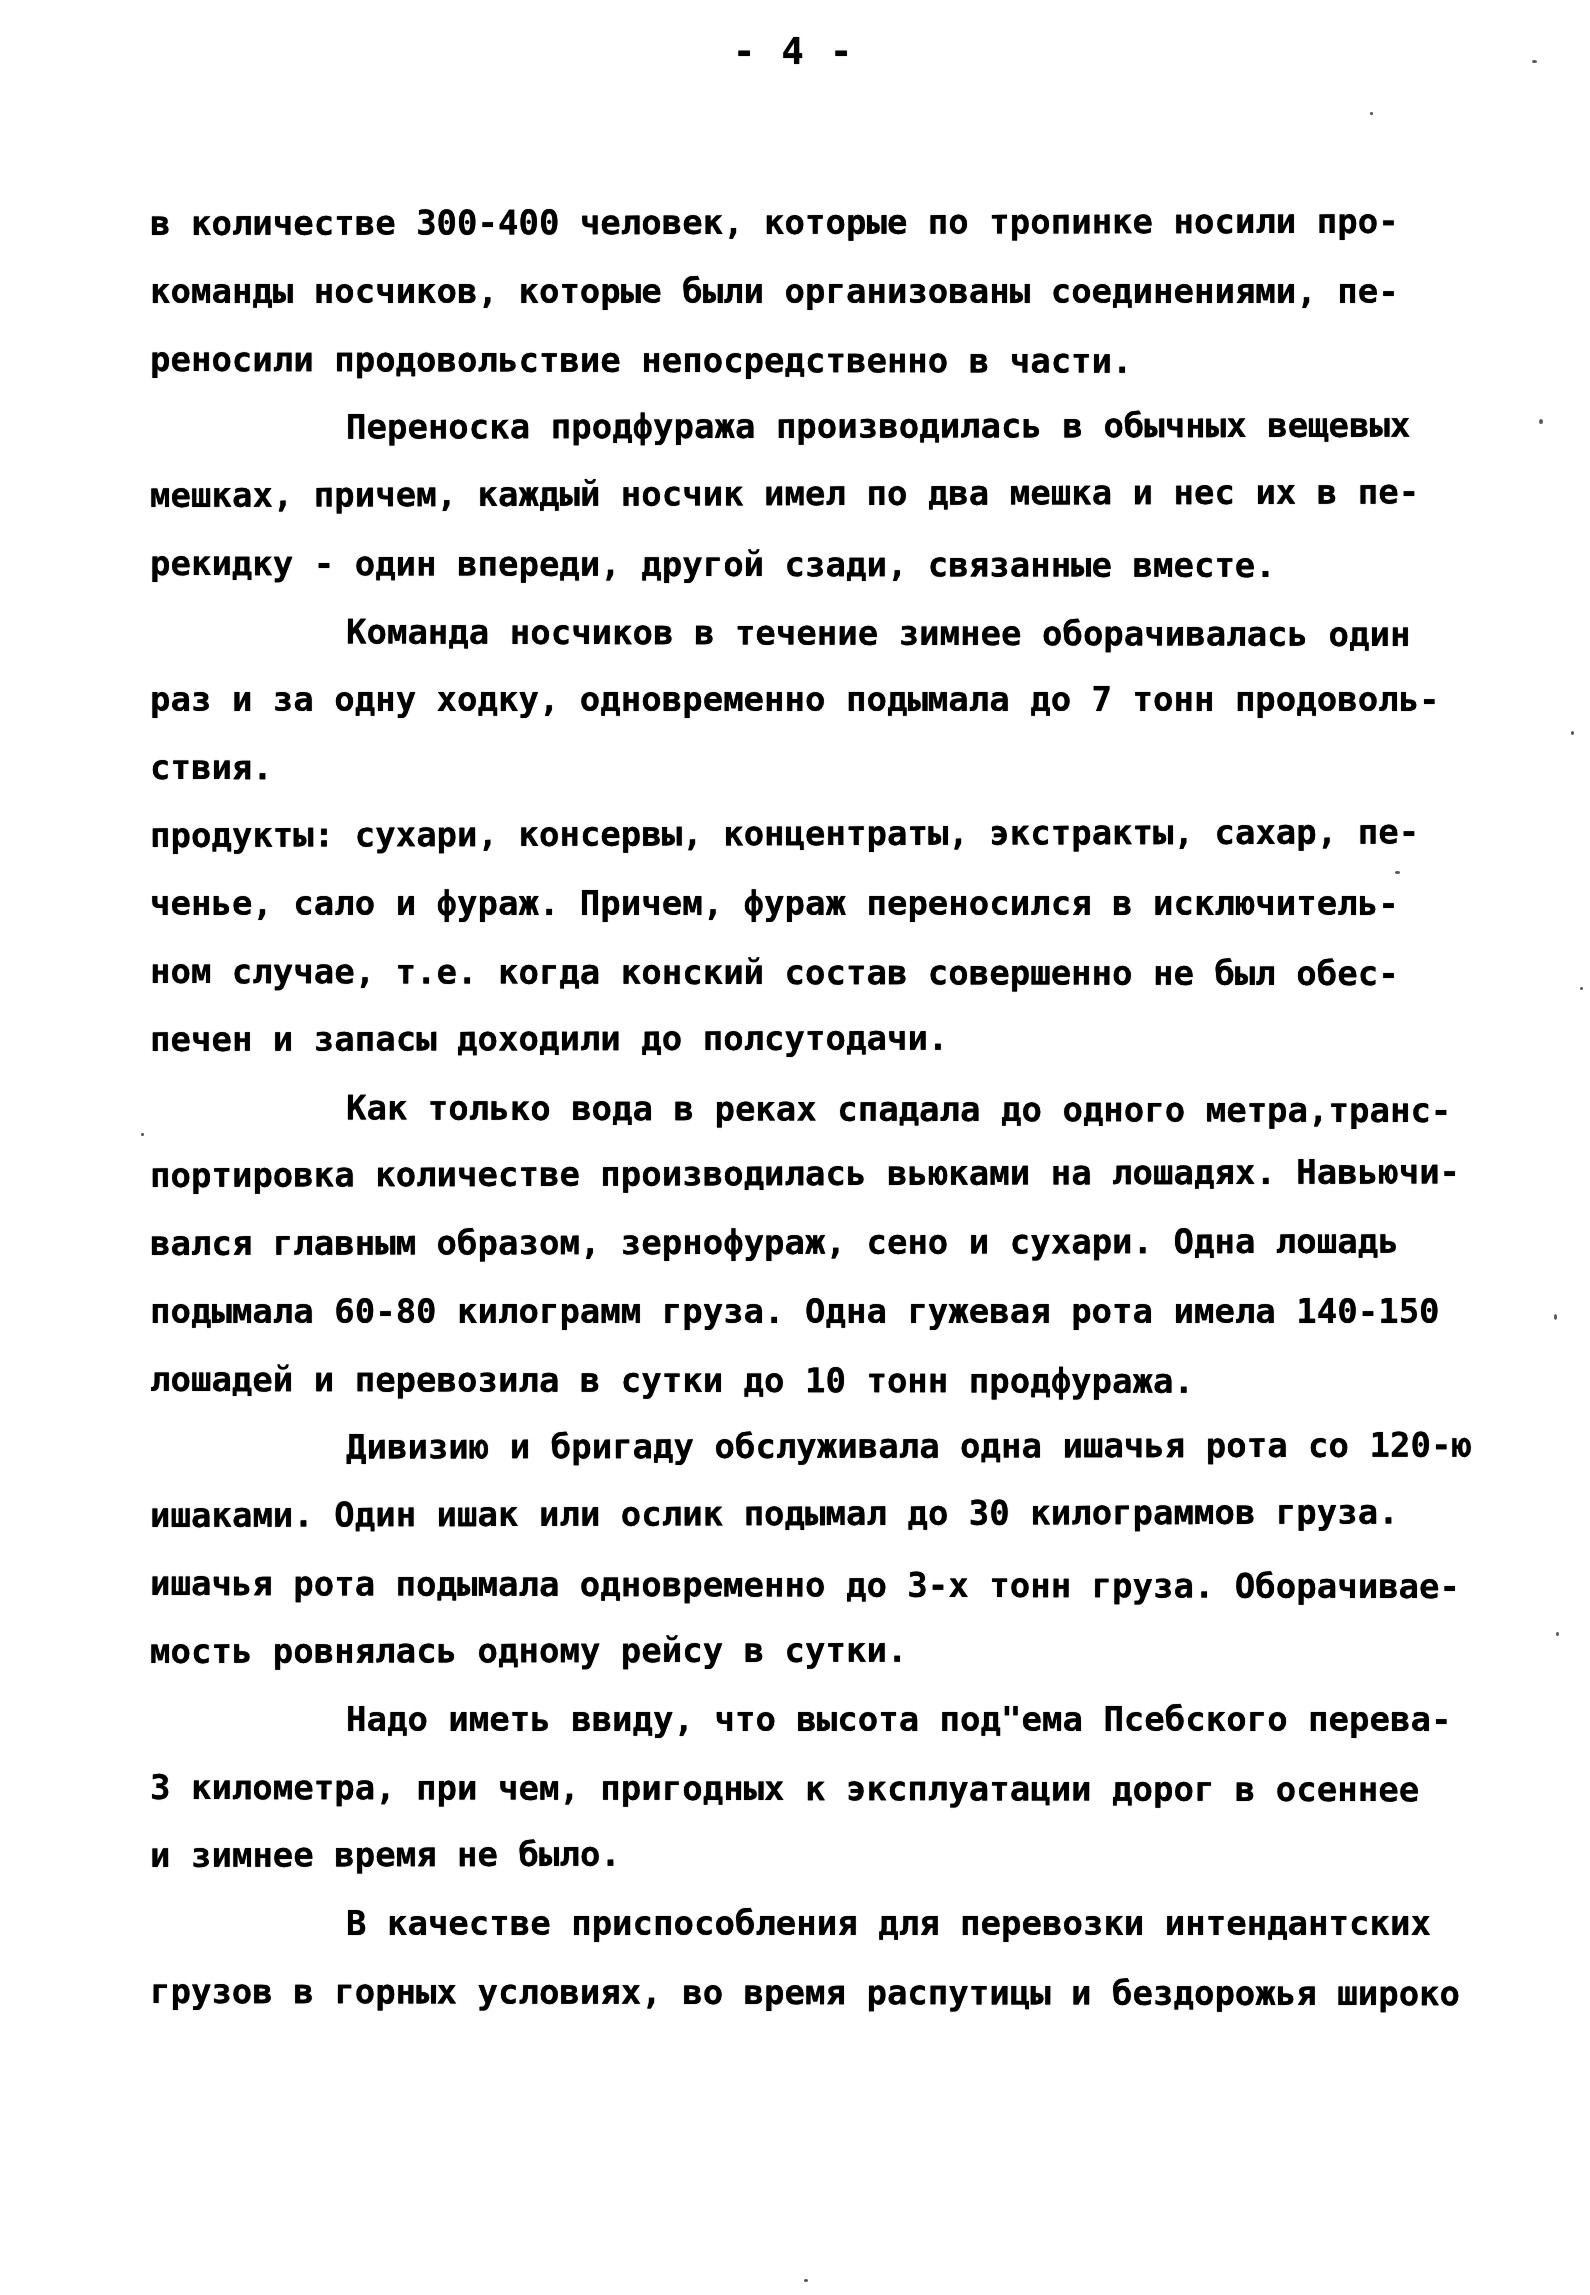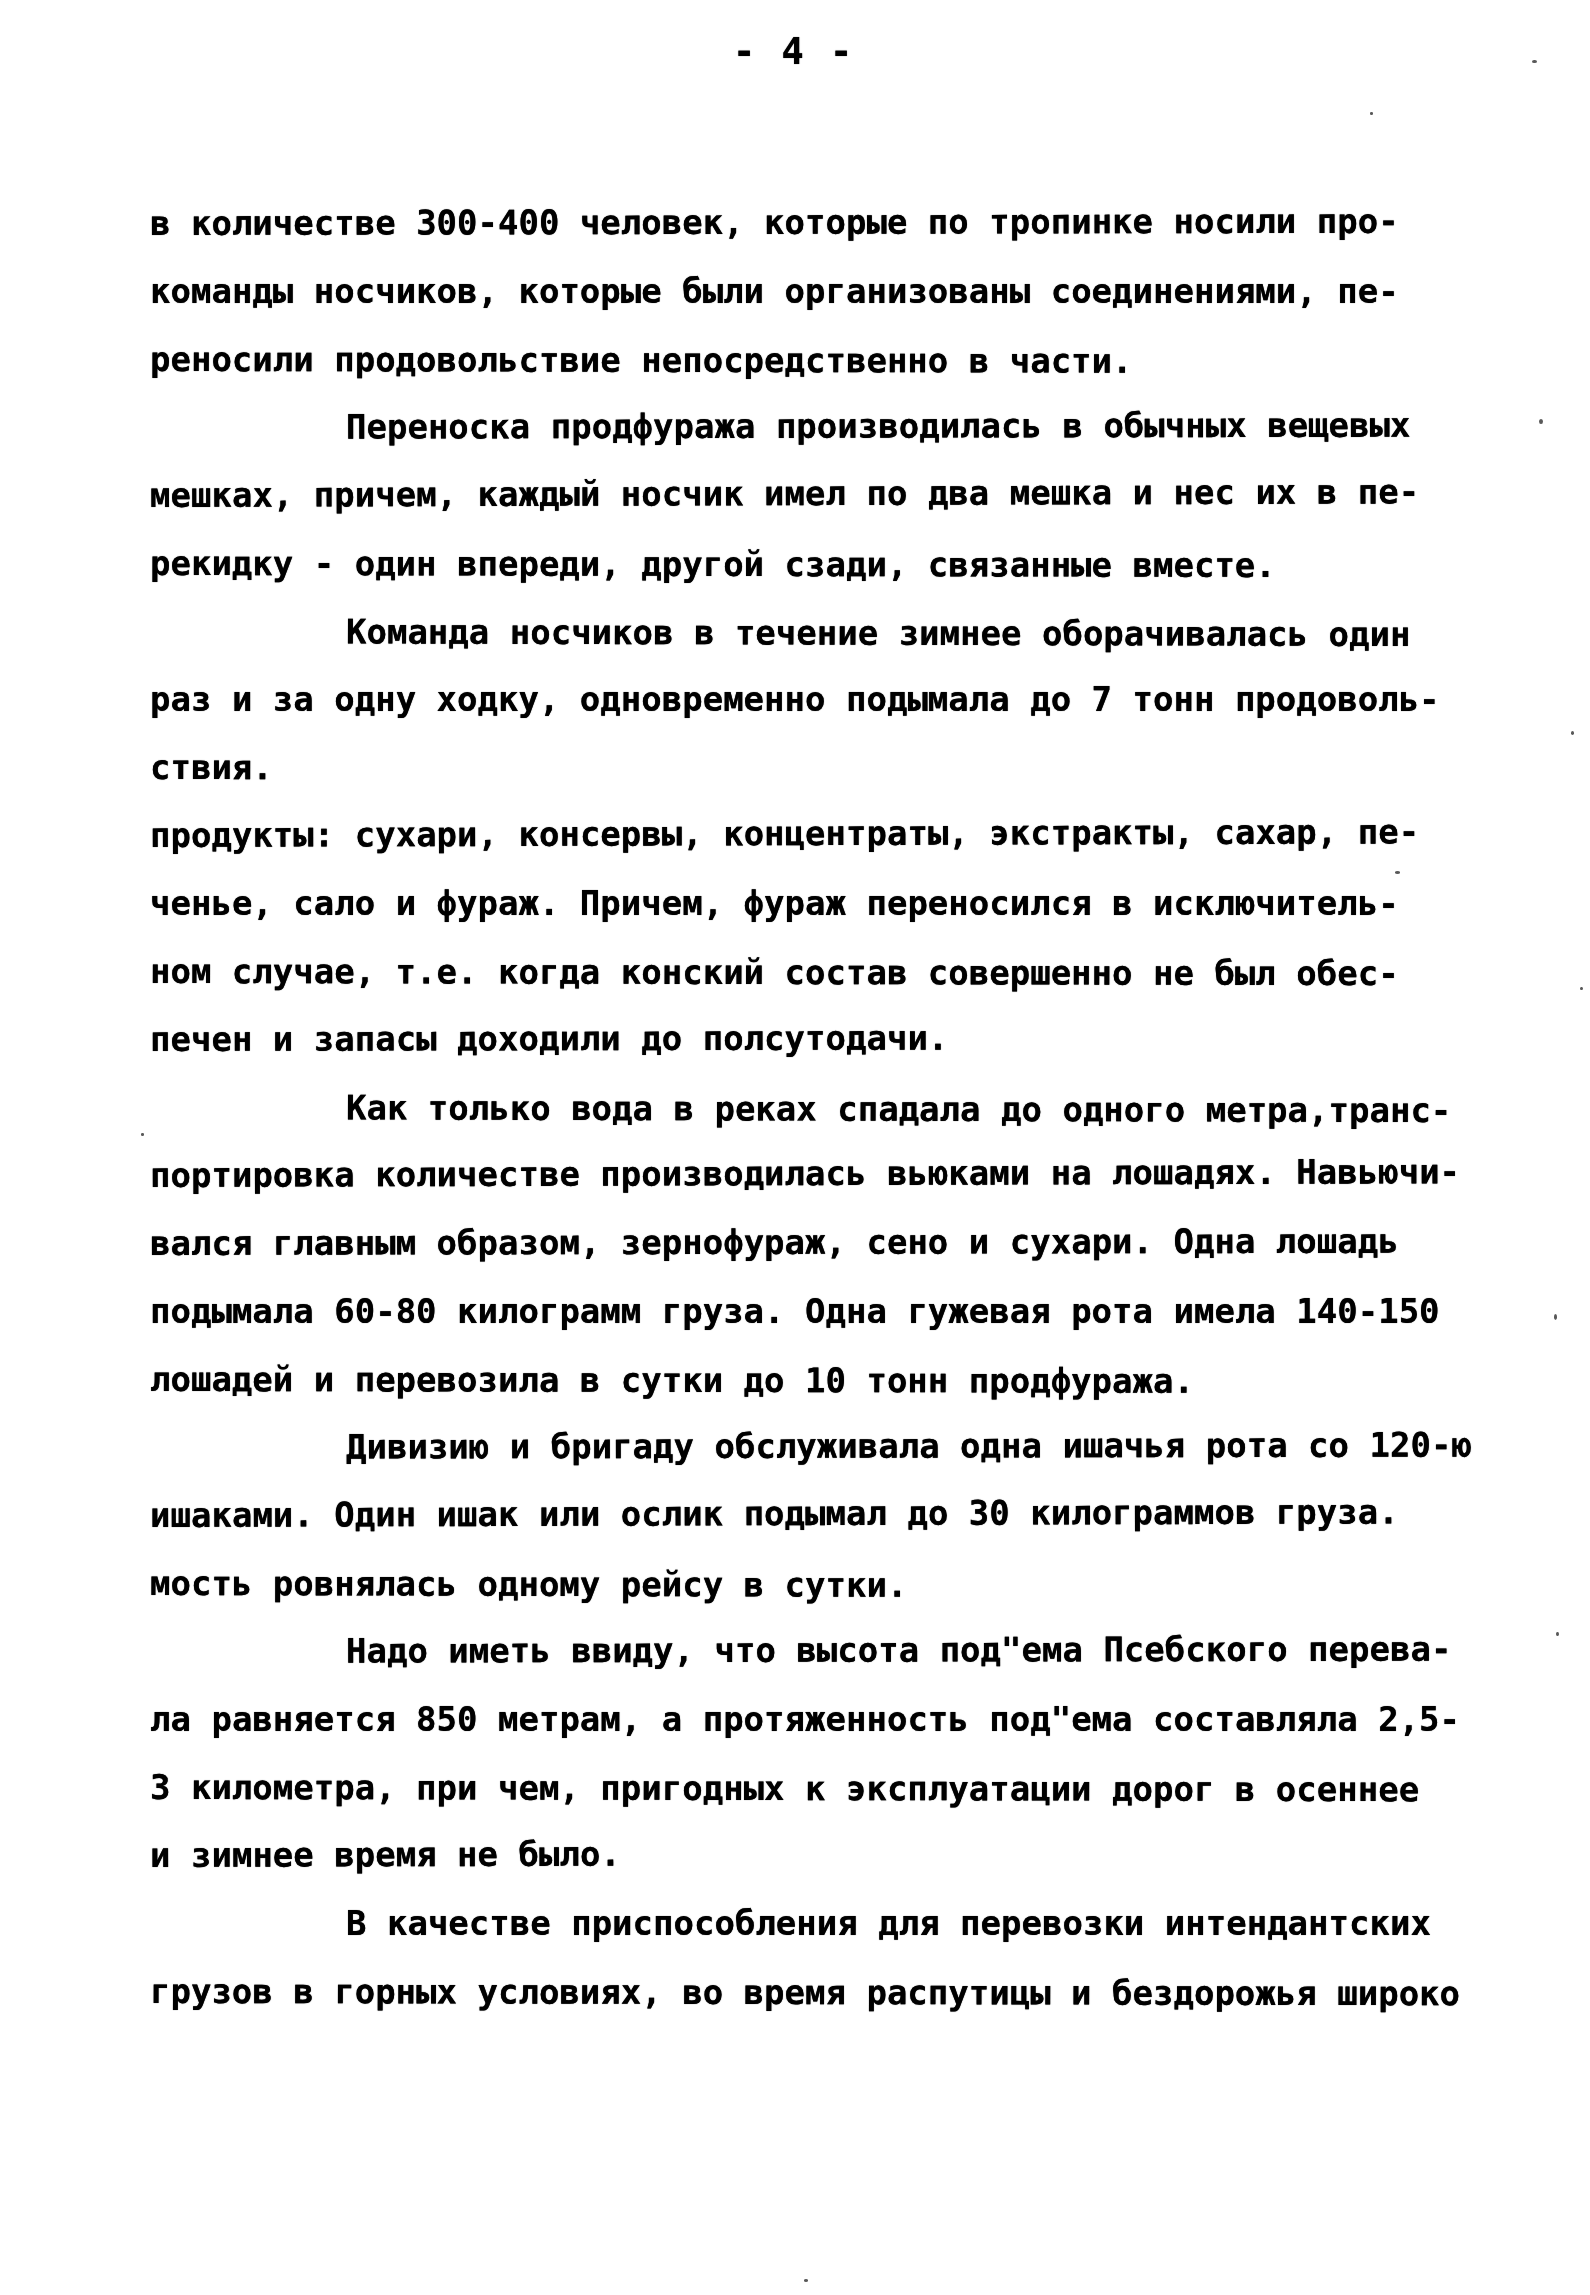--- a/index.html
+++ b/index.html
@@ -73,23 +73,23 @@
       <div class="line">ченье, сало и фураж. Причем, фураж переносился в исключитель-</div>
       <div class="line">ном случае, т.е. когда конский состав совершенно не был обес-</div>
       <div class="line">печен и запасы доходили до полсутодачи.</div>
       <div class="line indent">Как только вода в реках спадала до одного метра,транс-</div>
       <div class="line">портировка количестве производилась вьюками на лошадях. Навьючи-</div>
       <div class="line">вался главным образом, зернофураж, сено и сухари. Одна лошадь</div>
       <div class="line">подымала 60-80 килограмм груза. Одна гужевая рота имела 140-150</div>
       <div class="line">лошадей и перевозила в сутки до 10 тонн продфуража.</div>
       <div class="line indent">Дивизию и бригаду обслуживала одна ишачья рота со 120-ю</div>
       <div class="line">ишаками. Один ишак или ослик подымал до 30 килограммов груза.</div>
+      <div class="line">ишачья рота подымала одновременно до 3-х тонн груза. Оборачивае-</div>
       <div class="line">мость ровнялась одному рейсу в сутки.</div>
       <div class="line indent">Надо иметь ввиду, что высота под"ема Псебского перева-</div>
-      <div class="line">ла равняется 850 метрам, а протяженность под"ема составляла 2,5-</div>
       <div class="line">3 километра, при чем, пригодных к эксплуатации дорог в осеннее</div>
       <div class="line">и зимнее время не было.</div>
       <div class="line indent">В качестве приспособления для перевозки интендантских</div>
       <div class="line">грузов в горных условиях, во время распутицы и бездорожья широко</div>
     </div>
 
   <div class="speck" style="left:1532px;top:60px;width:4.6px;height:3.3px;"></div>
   <div class="speck" style="left:1370px;top:112px;width:2.6px;height:2.6px;"></div>
   <div class="speck" style="left:1539px;top:419px;width:3.9px;height:5.2px;"></div>
   <div class="speck" style="left:1571px;top:731px;width:3.3px;height:3.9px;"></div>

